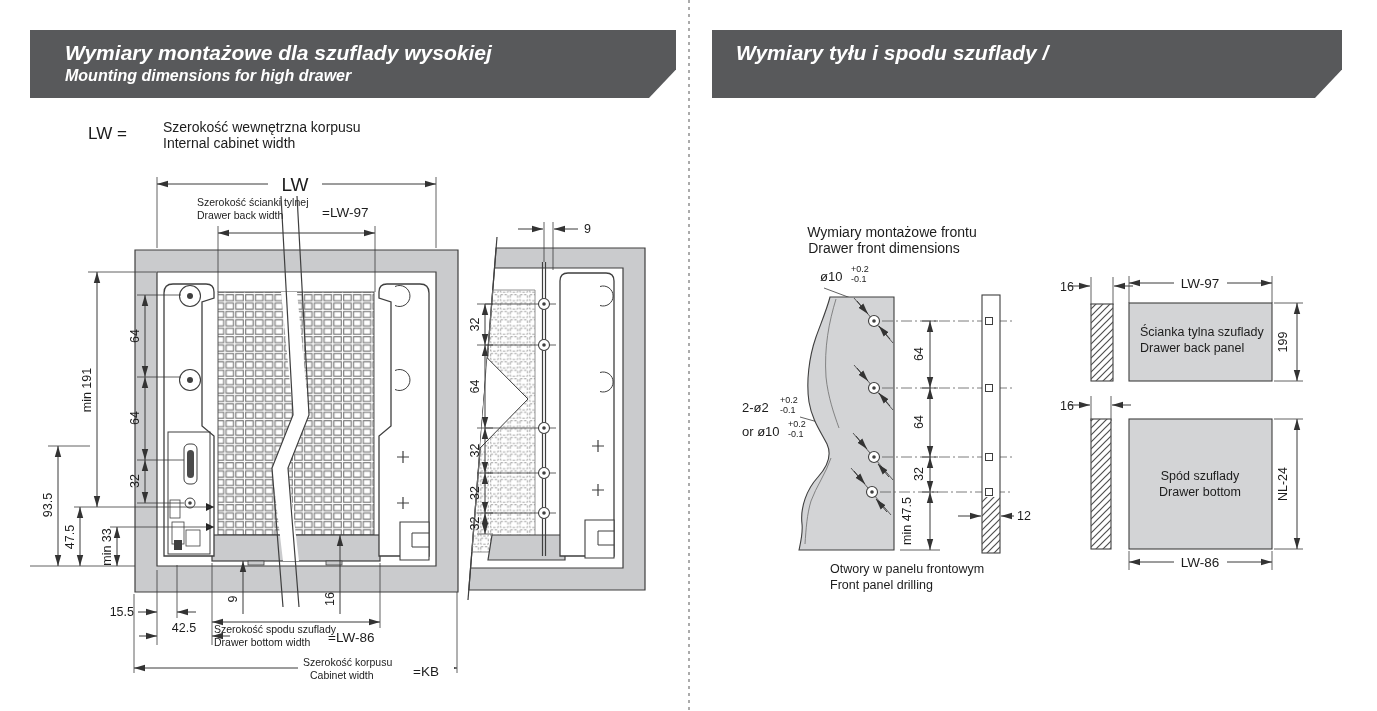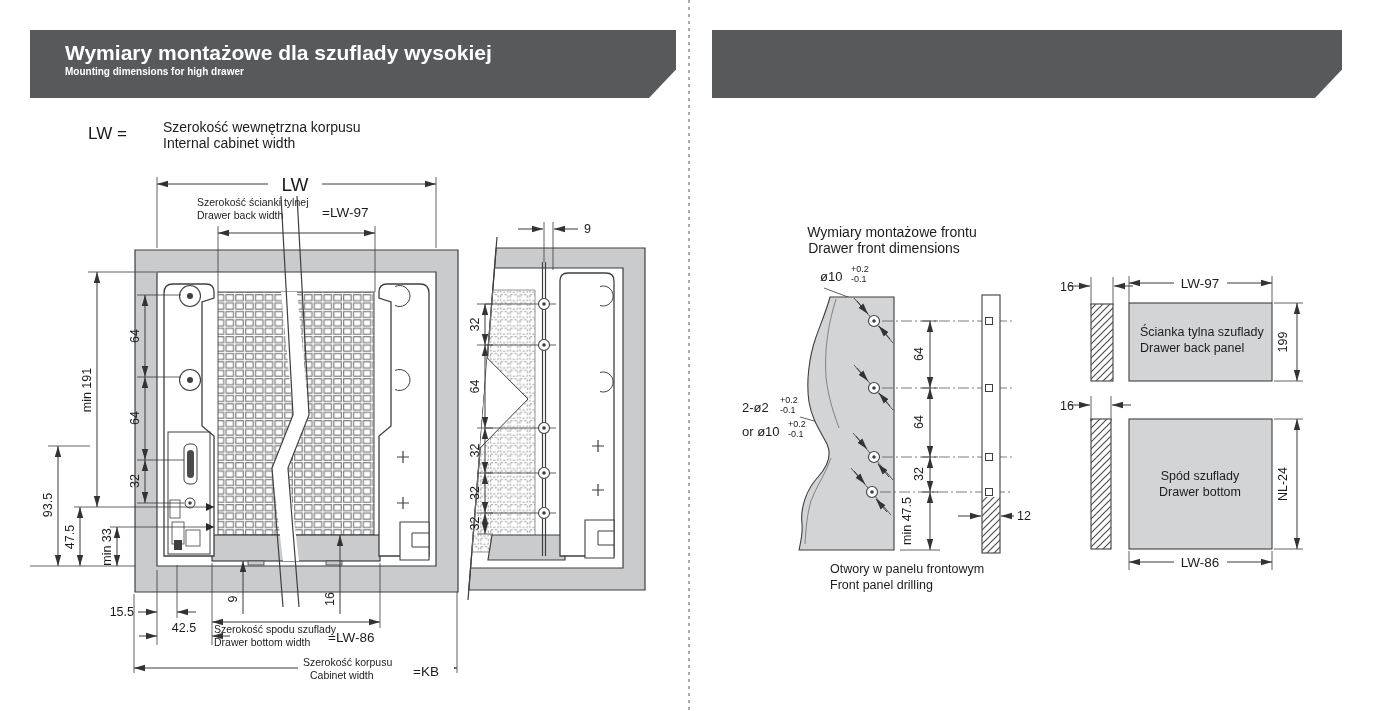--- a/index.html
+++ b/index.html
@@ -1,21 +1,21 @@
 <!DOCTYPE html>
 <html><head>
 <meta charset="utf-8">
 <style>
   html,body{margin:0;padding:0;background:#fff;}
   #page{position:relative;width:1377px;height:711px;background:#fff;overflow:hidden;
         font-family:"Liberation Sans",sans-serif;}
   .banner{position:absolute;top:30px;height:68px;background:#58595b;color:#fff;
-          clip-path:polygon(0 0,100% 0,100% 58%,calc(100% - 27px) 100%,0 100%);}
+          clip-path:polygon(0 0,100% 0,100% 58%,calc(100% - 27px) 100%,0 100%);font-style:italic;}
   .banner .bt{font-size:21px;font-weight:bold;line-height:1.25;padding-top:10px;}
-  .banner .bs{font-size:10px;font-weight:bold;line-height:1.2;}
+  .banner .bs{font-size:16px;font-weight:bold;line-height:1.2;}
   #banner-left{left:30px;width:646px;}
   #banner-left .bt,#banner-left .bs{padding-left:35px;}
   #banner-right{left:712px;width:630px;}
   #banner-right .bt,#banner-right .bs{padding-left:24px;}
   #divider{position:absolute;left:688px;top:0;width:2px;height:711px;
            background:repeating-linear-gradient(to bottom,#ababab 0 3px,transparent 3px 7px);}
   svg{position:absolute;left:0;top:0;}
   .dl{stroke:#3a3a3a;stroke-width:1;fill:none;}
   .xl{stroke:#3a3a3a;stroke-width:0.8;fill:none;}
   .cl{stroke:#5a5a5a;stroke-width:0.8;fill:none;stroke-dasharray:11 3 2 3;}
@@ -35,20 +35,21 @@
 <body>
 
 <div id="page">
 
   <div id="banner-left" class="banner">
     <div class="bt">Wymiary montażowe dla szuflady wysokiej</div>
     <div class="bs">Mounting dimensions for high drawer</div>
   </div>
 
   <div id="banner-right" class="banner">
+    <div class="bt">Wymiary tyłu i spodu szuflady /</div>
   </div>
 
   <div id="divider"></div>
 
   <svg width="1377" height="711" viewBox="0 0 1377 711">
     <defs>
       <marker id="ah" markerWidth="12" markerHeight="8" refX="11" refY="4" orient="auto-start-reverse" markerUnits="userSpaceOnUse">
         <path d="M0,0.8 L11,4 L0,7.2 Z" fill="#333"></path>
       </marker>
       <pattern id="mesh" width="9.8" height="8.4" patternUnits="userSpaceOnUse">

